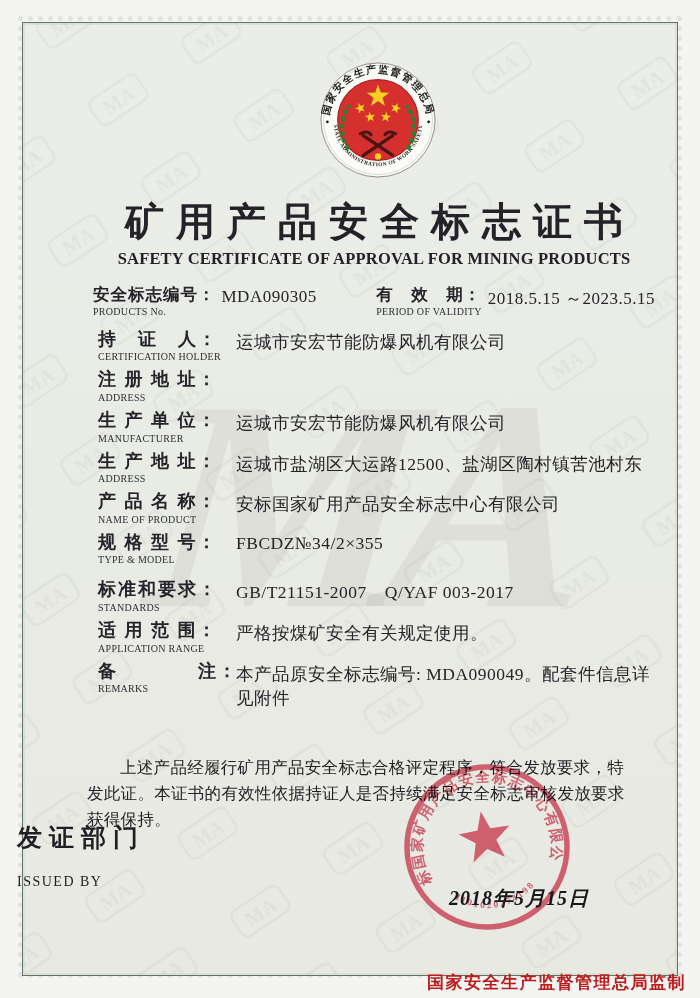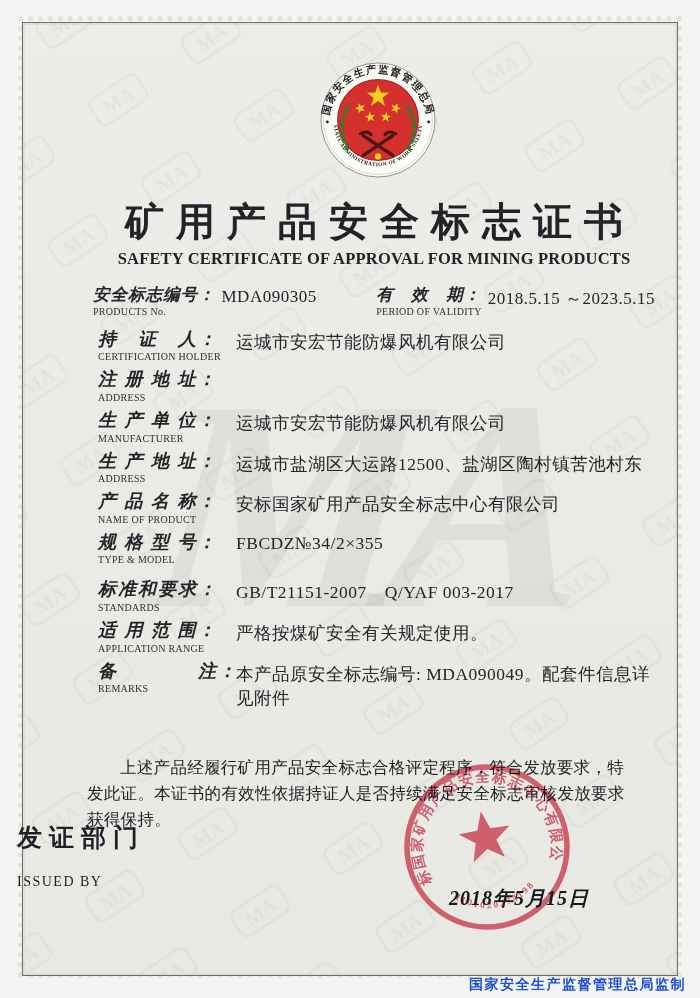--- a/index.html
+++ b/index.html
@@ -26,40 +26,40 @@
          letter-spacing:-28px;color:rgba(124,130,121,.11);transform:skewX(-6deg);pointer-events:none;}
   .content{position:absolute;inset:0;padding:0 22px 0 26px;}
   .emblem{display:block;margin:38px auto 0;transform:translateX(26px);}
   .title{margin:16px 0 0;text-align:center;font-size:39px;font-weight:bold;letter-spacing:12px;
          text-indent:12px;color:#222228;transform:translateX(22px);}
   .subtitle{margin-top:0;text-align:center;font-size:16.5px;font-weight:bold;letter-spacing:.2px;
             color:#222228;transform:translateX(22px);}
   .approval{display:flex;margin:16px 0 0 44px;}
   .approval .col{display:flex;}
   .col-left{width:304px;}
-  .lbl .cn{font-size:16.5px;font-weight:bold;line-height:1.2;letter-spacing:1px;white-space:nowrap;font-style:italic;}
+  .lbl .cn{font-size:16.5px;font-weight:bold;line-height:1.2;letter-spacing:1px;white-space:nowrap;}
   .lbl .en{font-size:10px;letter-spacing:.3px;color:#2e2e34;margin-top:1px;white-space:nowrap;}
   .aval{font-size:17px;padding-top:2px;padding-left:6px;letter-spacing:.5px;white-space:nowrap;}
   .fields{margin:12px 0 0 49px;}
   .row{display:flex;align-items:flex-start;margin-bottom:7px;}
   .row .lbl{width:138px;flex:none;}
   .row .lbl .cn{font-size:18px;letter-spacing:2px;}
   .row .val{font-size:17.5px;padding-top:1px;letter-spacing:.5px;}
   .gap{margin-top:14px;}
   .statement{position:absolute;left:64px;top:732px;width:546px;margin:0;font-size:16.5px;
              line-height:1.58;text-indent:2em;color:#1f1f25;letter-spacing:.3px;}
   .issuer{position:absolute;left:0;right:0;top:798px;text-align:left;transform:translateX(-6px);}
   .issuer-cn{font-size:25px;letter-spacing:7px;font-weight:600;color:#1f1f25;}
   .issuer-en{font-size:14px;letter-spacing:1.5px;margin-top:20px;color:#1f1f25;}
   .date{position:absolute;left:426px;top:862px;font-size:20px;font-weight:bold;letter-spacing:1px;
         color:#17171c;z-index:3;font-style:italic;}
   .seal{position:absolute;left:376px;top:736px;width:176px;height:176px;transform:rotate(-10deg);
         mix-blend-mode:multiply;opacity:.92;z-index:2;}
-  .footer{position:absolute;right:14px;bottom:4px;font-size:14px;font-weight:bold;
-          letter-spacing:1.5px;color:#1d4ed8;margin-top:26px;}
+  .footer{position:absolute;right:14px;bottom:4px;font-size:17px;font-weight:bold;
+          letter-spacing:1.5px;color:#b91c1c;margin-top:26px;}
 </style>
 </head>
 <body>
 
 <div class="page">
   <div class="lace"></div>
   <div class="band"></div>
 
   <div class="paper">
 

